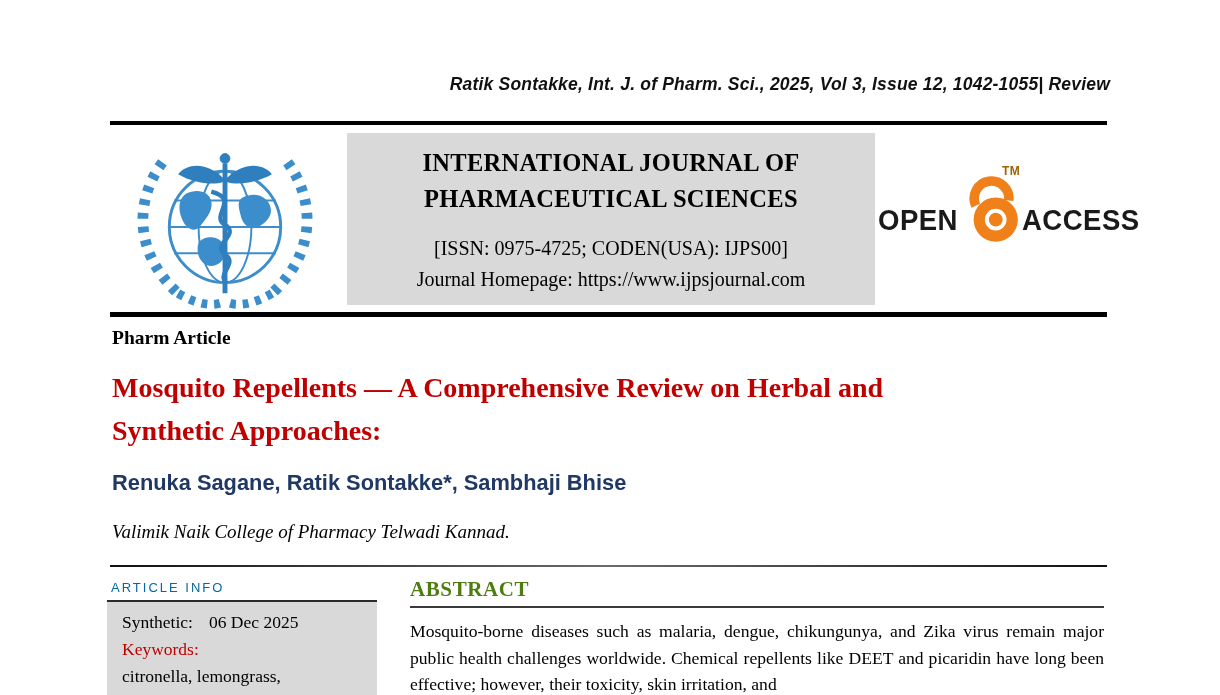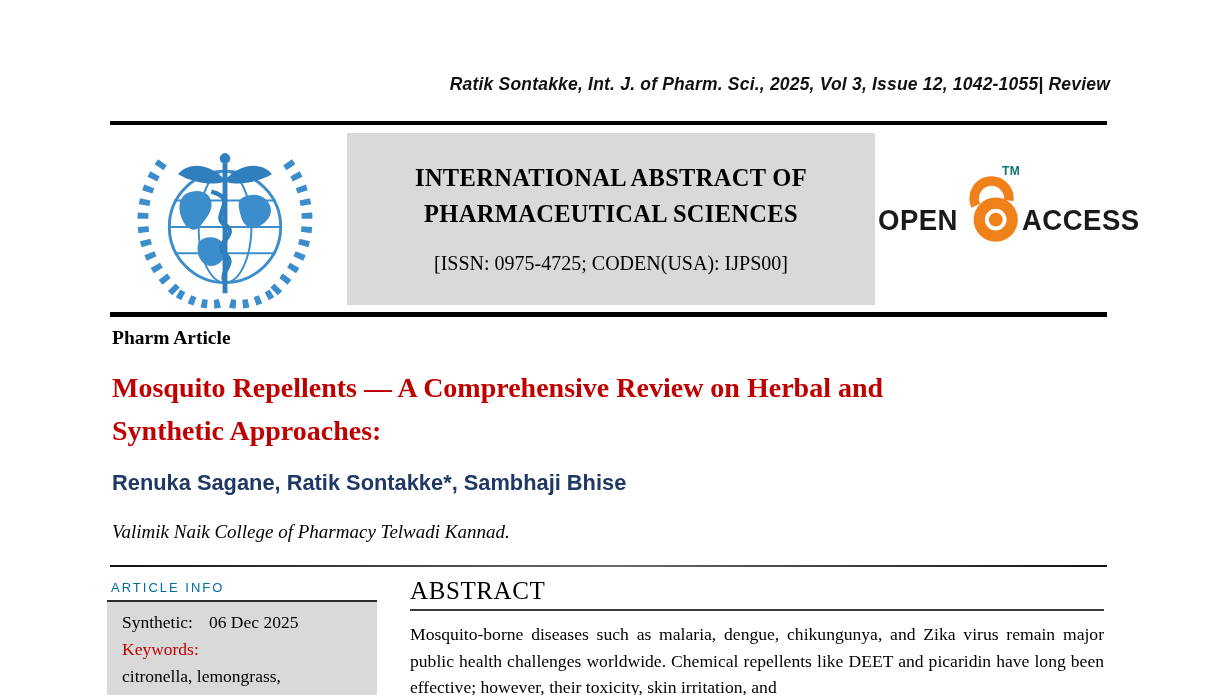--- a/index.html
+++ b/index.html
@@ -42,21 +42,21 @@
     font-family:"Liberation Sans", sans-serif;
   }
   .oa-word{
     font-size:29px;font-weight:800;color:#1a1a1a;
     letter-spacing:0.5px;line-height:1;margin-bottom:13px;
     transform:scaleX(0.95);transform-origin:left bottom;
   }
   .oa-lock{width:52px;height:88px;margin:0 2px 0 6px;flex:0 0 auto;}
   .oa-tm{
     position:absolute;left:124px;top:6px;
-    font-size:12px;color:#0f766e;font-weight:600;letter-spacing:0.5px;
+    font-size:12px;color:#a16207;font-weight:600;letter-spacing:0.5px;
   }
   
   .review-article{
     position:absolute;left:112px;top:327px;
     font-size:19.5px;font-weight:bold;
   }
   .title{
     position:absolute;left:112px;top:366px;width:1000px;
     font-size:28px;font-weight:bold;line-height:43px;
     color:#C00000;
@@ -82,21 +82,21 @@
   .ai-box{
     background:#D9D9D9;
     padding:7px 0 10px 15px;
     font-size:17.5px;line-height:27px;
     height:120px;
   }
   .published-row .gap{display:inline-block;width:16px;}
   .keywords-label{color:#C00000;}
   .col-right{position:absolute;left:410px;top:577px;width:694px;}
   .ab-header{
-    font-size:25px;font-weight:normal;color:#000000;letter-spacing:0.6px;
+    font-size:21px;font-weight:bold;color:#4d7c0f;letter-spacing:0.6px;
   }
   .ab-rule{height:2px;background:#3a3a3a;margin-top:4px;}
   .ab-text{
     margin-top:10px;
     font-size:17.6px;line-height:26.5px;
     text-align:justify;
   }
 </style>
 </head>
 <body>
@@ -133,23 +133,24 @@
     <g stroke="#2F7FBE" fill="none">
       <circle cx="100" cy="22" r="5" fill="#2F7FBE"></circle>
       <line x1="100" y1="27" x2="100" y2="160" stroke-width="5"></line>
       <path d="M 98 42 C 82 26, 62 26, 52 38 C 66 46, 86 50, 98 46 Z" fill="#2F7FBE" stroke="none"></path>
       <path d="M 102 42 C 118 26, 138 26, 148 38 C 134 46, 114 50, 102 46 Z" fill="#2F7FBE" stroke="none"></path>
       <path d="M 86 56 C 116 64, 84 80, 100 90 C 116 100, 86 110, 100 120 C 114 130, 90 140, 102 150" stroke-width="4.5"></path>
     </g>
   </svg>
 
   <div class="journal-box">
-    <div class="journal-title">INTERNATIONAL ABSTRACT OF</div>
+    <div class="journal-title">INTERNATIONAL JOURNAL OF</div>
     <div class="journal-title">PHARMACEUTICAL SCIENCES</div>
     <div class="journal-issn">[ISSN: 0975-4725; CODEN(USA): IJPS00]</div>
+    <div class="journal-home">Journal Homepage: https://www.ijpsjournal.com</div>
   </div>
 
   <div class="oa">
     <span class="oa-word">OPEN</span>
     <svg class="oa-lock" viewBox="0 0 60 96">
       <path d="M 9 50 A 20 20 0 1 1 47 44" stroke="#F08019" stroke-width="11" fill="none"></path>
       <circle cx="32" cy="66" r="19" stroke="#F08019" stroke-width="13" fill="#ffffff"></circle>
       <circle cx="32" cy="66" r="8" fill="#F08019"></circle>
     </svg>
     <span class="oa-tm">TM</span>

